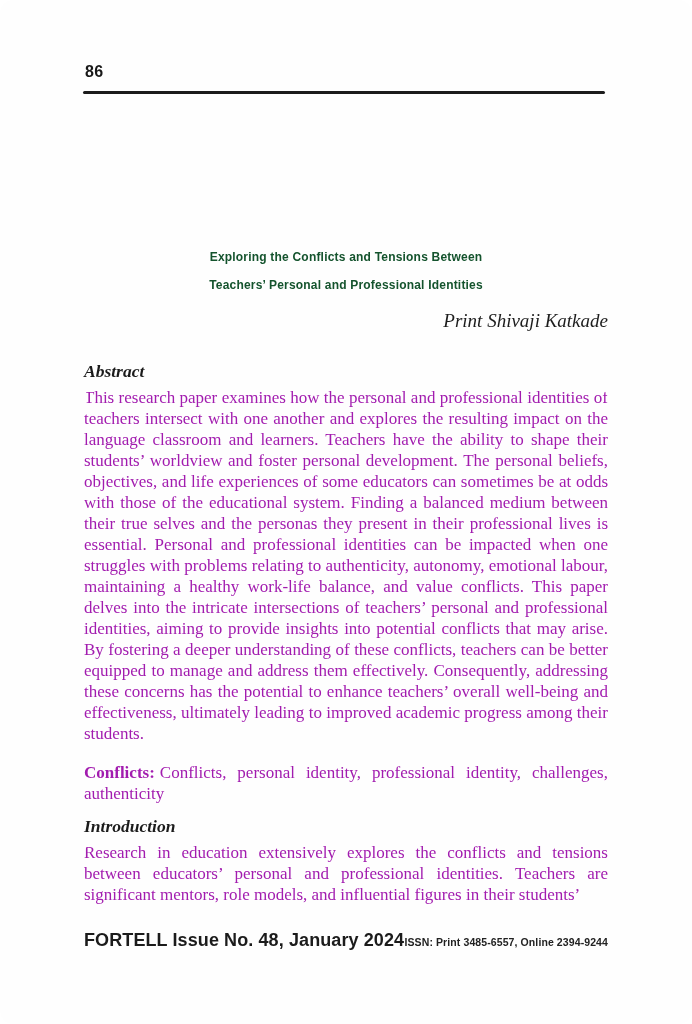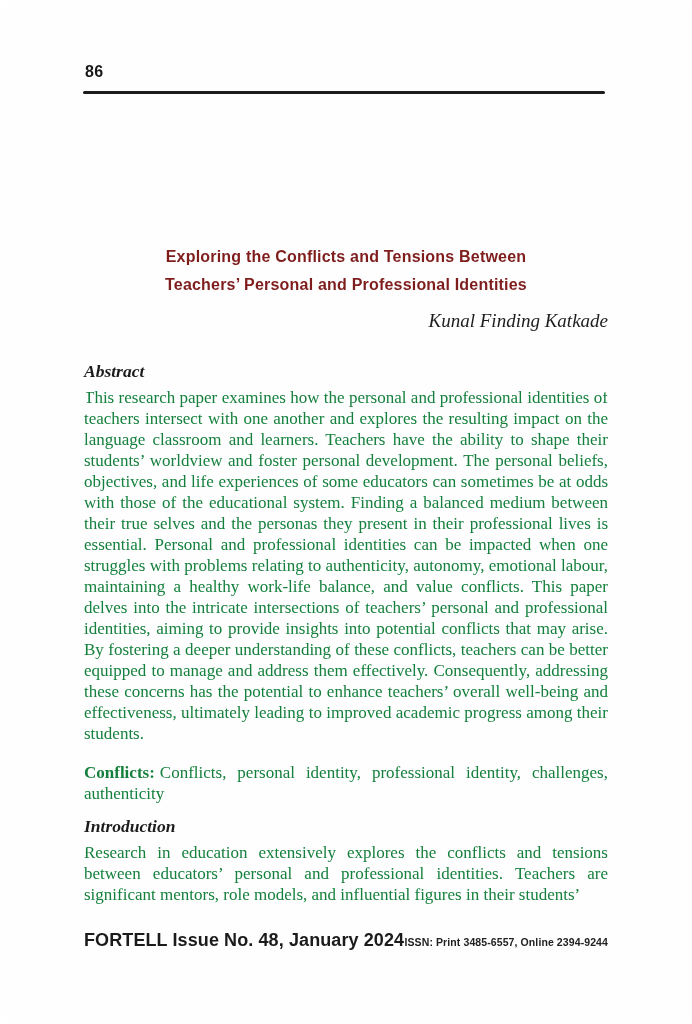--- a/index.html
+++ b/index.html
@@ -22,39 +22,39 @@
     letter-spacing: 0.3px;
   }
   .header-rule {
     position: absolute; top: 91px; left: 83px;
     width: 522px; height: 3px;
     background: #1c1c1c; border: none;
   }
   .article-title {
     position: absolute; top: 243px; left: 84px; width: 524px;
     font-family: "Liberation Sans", sans-serif;
-    font-weight: 700; font-size: 16px; line-height: 28px;
-    color: #7f1d1d; text-align: center;
+    font-weight: 700; font-size: 12px; line-height: 28px;
+    color: #14532d; text-align: center;
     white-space: pre; letter-spacing: 0.2px;
   }
   .author-name {
     position: absolute; top: 310px; left: 84px; width: 524px;
     text-align: right; font-style: italic;
     font-size: 19px; color: #1d1d1d;
   }
   .section-heading {
     position: absolute; left: 84px; width: 524px;
     font-weight: 700; font-size: 17.5px; color: #1b1b1b; font-style: italic;
   }
   .abstract-heading { top: 361px; }
   .introduction-heading { top: 816px; }
   .body-para {
     position: absolute; left: 84px; width: 524px;
     font-size: 17px; line-height: 21px;
-    text-align: justify; color: #15803d;
+    text-align: justify; color: #a21caf;
   }
   .abstract-text { top: 387px; height: 380px; overflow: hidden; }
   .keywords-line { top: 762px; }
   .keywords-label { font-weight: 700; margin-right: 5px; }
   .introduction-text { top: 842px; height: 68px; overflow: hidden; }
   .page-footer {
     position: absolute; top: 930px; left: 84px; width: 524px;
     display: flex; justify-content: space-between; align-items: baseline;
     font-family: "Liberation Sans", sans-serif;
   }
@@ -72,21 +72,21 @@
 
 <div class="page">
 
   <div class="page-number">86</div>
 
   <div class="header-rule"></div>
 
   <h1 class="article-title">Exploring the Conflicts and Tensions Between
 Teachers’ Personal and Professional Identities</h1>
 
-  <div class="author-name">Kunal Finding Katkade</div>
+  <div class="author-name">Print Shivaji Katkade</div>
 
   <h2 class="section-heading abstract-heading">Abstract</h2>
 
   <p class="body-para abstract-text">This research paper examines how the personal and professional identities of teachers intersect with one another and explores the resulting impact on the language classroom and learners. Teachers have the ability to shape their students’ worldview and foster personal development. The personal beliefs, objectives, and life experiences of some educators can sometimes be at odds with those of the educational system. Finding a balanced medium between their true selves and the personas they present in their professional lives is essential. Personal and professional identities can be impacted when one struggles with problems relating to authenticity, autonomy, emotional labour, maintaining a healthy work-life balance, and value conflicts. This paper delves into the intricate intersections of teachers’ personal and professional identities, aiming to provide insights into potential conflicts that may arise. By fostering a deeper understanding of these conflicts, teachers can be better equipped to manage and address them effectively. Consequently, addressing these concerns has the potential to enhance teachers’ overall well-being and effectiveness, ultimately leading to improved academic progress among their students.</p>
 
   <p class="body-para keywords-line"><span class="keywords-label">Conflicts:</span><span>Conflicts, personal identity, professional identity, challenges, authenticity</span></p>
 
   <h2 class="section-heading introduction-heading">Introduction</h2>
 
   <p class="body-para introduction-text">Research in education extensively explores the conflicts and tensions between educators’ personal and professional identities. Teachers are significant mentors, role models, and influential figures in their students’</p>

